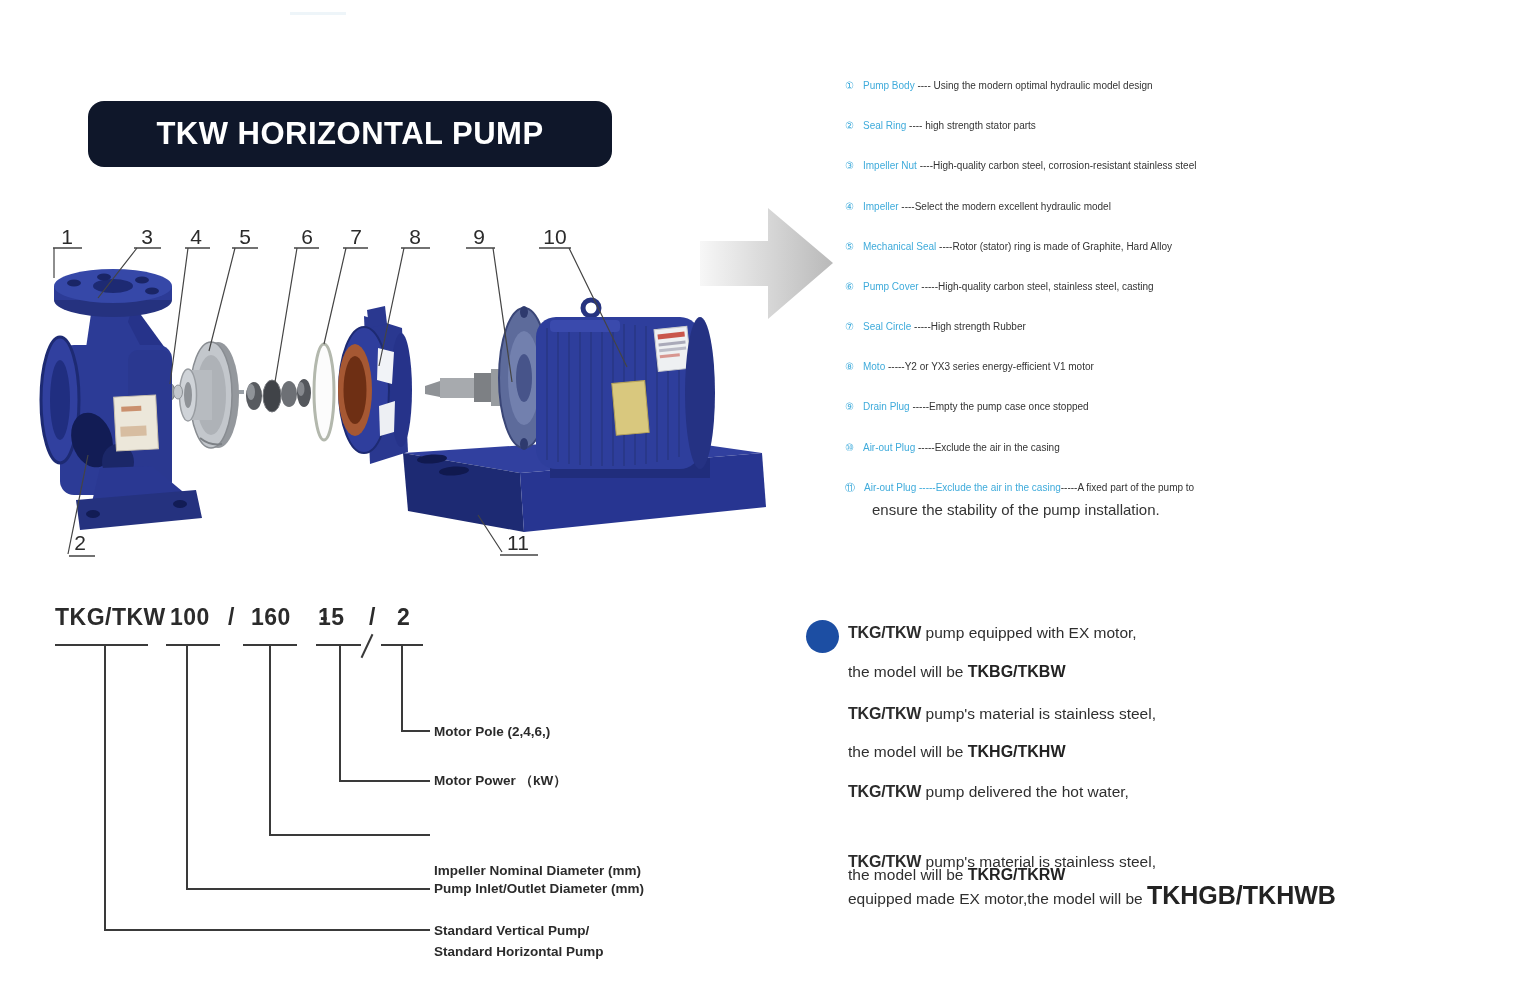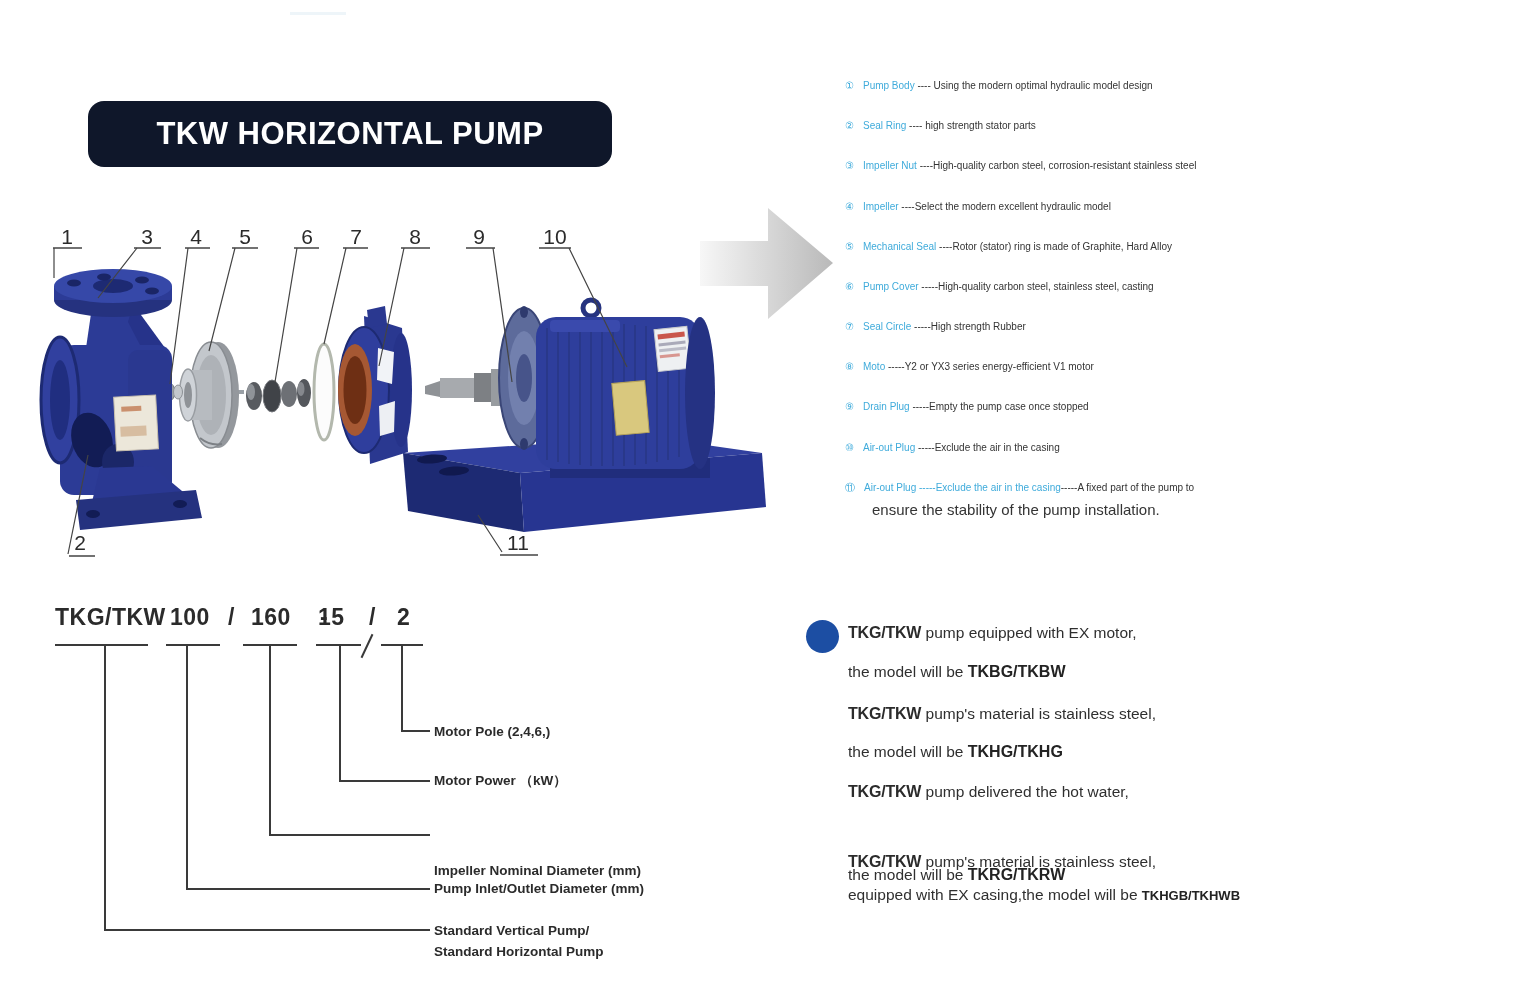--- a/index.html
+++ b/index.html
@@ -28,21 +28,21 @@
   .model-token{position:absolute;font-size:23px;font-weight:bold;color:#2b2b2b;letter-spacing:.5px;top:604px;}
   .mline{position:absolute;background:#3a3a3a;}
   .mslash{position:absolute;width:2px;height:26px;background:#3a3a3a;transform:rotate(25deg);}
   .mlabel{position:absolute;left:434px;font-size:13.5px;font-weight:bold;color:#2b2b2b;line-height:21px;white-space:nowrap;}
 
   
   .bullet{position:absolute;left:806px;top:620px;width:33px;height:33px;border-radius:50%;background:#1c4ea3;}
   .note-line{position:absolute;left:848px;white-space:nowrap;font-size:15.5px;color:#2f2f2f;line-height:22px;}
   .note-lead{font-weight:bold;font-size:16px;letter-spacing:-.2px;color:#2b2b2b;}
   .note-code{font-weight:bold;font-size:16px;color:#232323;}
-  .note-big .note-code{font-size:13px;}
+  .note-big .note-code{font-size:25px;}
 </style>
 </head>
 <body>
 
 <div class="page">
 
   <div class="top-artifact"></div>
 
   <div class="banner">
     <span>TKW HORIZONTAL PUMP</span>
@@ -232,20 +232,20 @@
       <div>Standard Vertical Pump/</div>
       <div>Standard Horizontal Pump</div>
     </div>
   </div>
 
   <div>
     <div class="bullet"></div>
     <div class="note-line" style="top:622px"><span class="note-lead">TKG/TKW</span><span> pump equipped with EX motor,</span></div>
     <div class="note-line" style="top:661px"><span>the model will be </span><span class="note-code">TKBG/TKBW</span></div>
     <div class="note-line" style="top:703px"><span class="note-lead">TKG/TKW</span><span> pump's material is stainless steel,</span></div>
-    <div class="note-line" style="top:741px"><span>the model will be </span><span class="note-code">TKHG/TKHG</span></div>
+    <div class="note-line" style="top:741px"><span>the model will be </span><span class="note-code">TKHG/TKHW</span></div>
     <div class="note-line" style="top:781px"><span class="note-lead">TKG/TKW</span><span> pump delivered the hot water,</span></div>
     <div class="note-line" style="top:864px"><span>the model will be </span><span class="note-code">TKRG/TKRW</span></div>
     <div class="note-line" style="top:851px"><span class="note-lead">TKG/TKW</span><span> pump's material is stainless steel,</span></div>
-    <div class="note-line note-big" style="top:884px"><span>equipped with EX casing,the model will be </span><span class="note-code">TKHGB/TKHWB</span></div>
+    <div class="note-line note-big" style="top:884px"><span>equipped made EX motor,the model will be </span><span class="note-code">TKHGB/TKHWB</span></div>
   </div>
 
 </div>
 
 </body></html>

